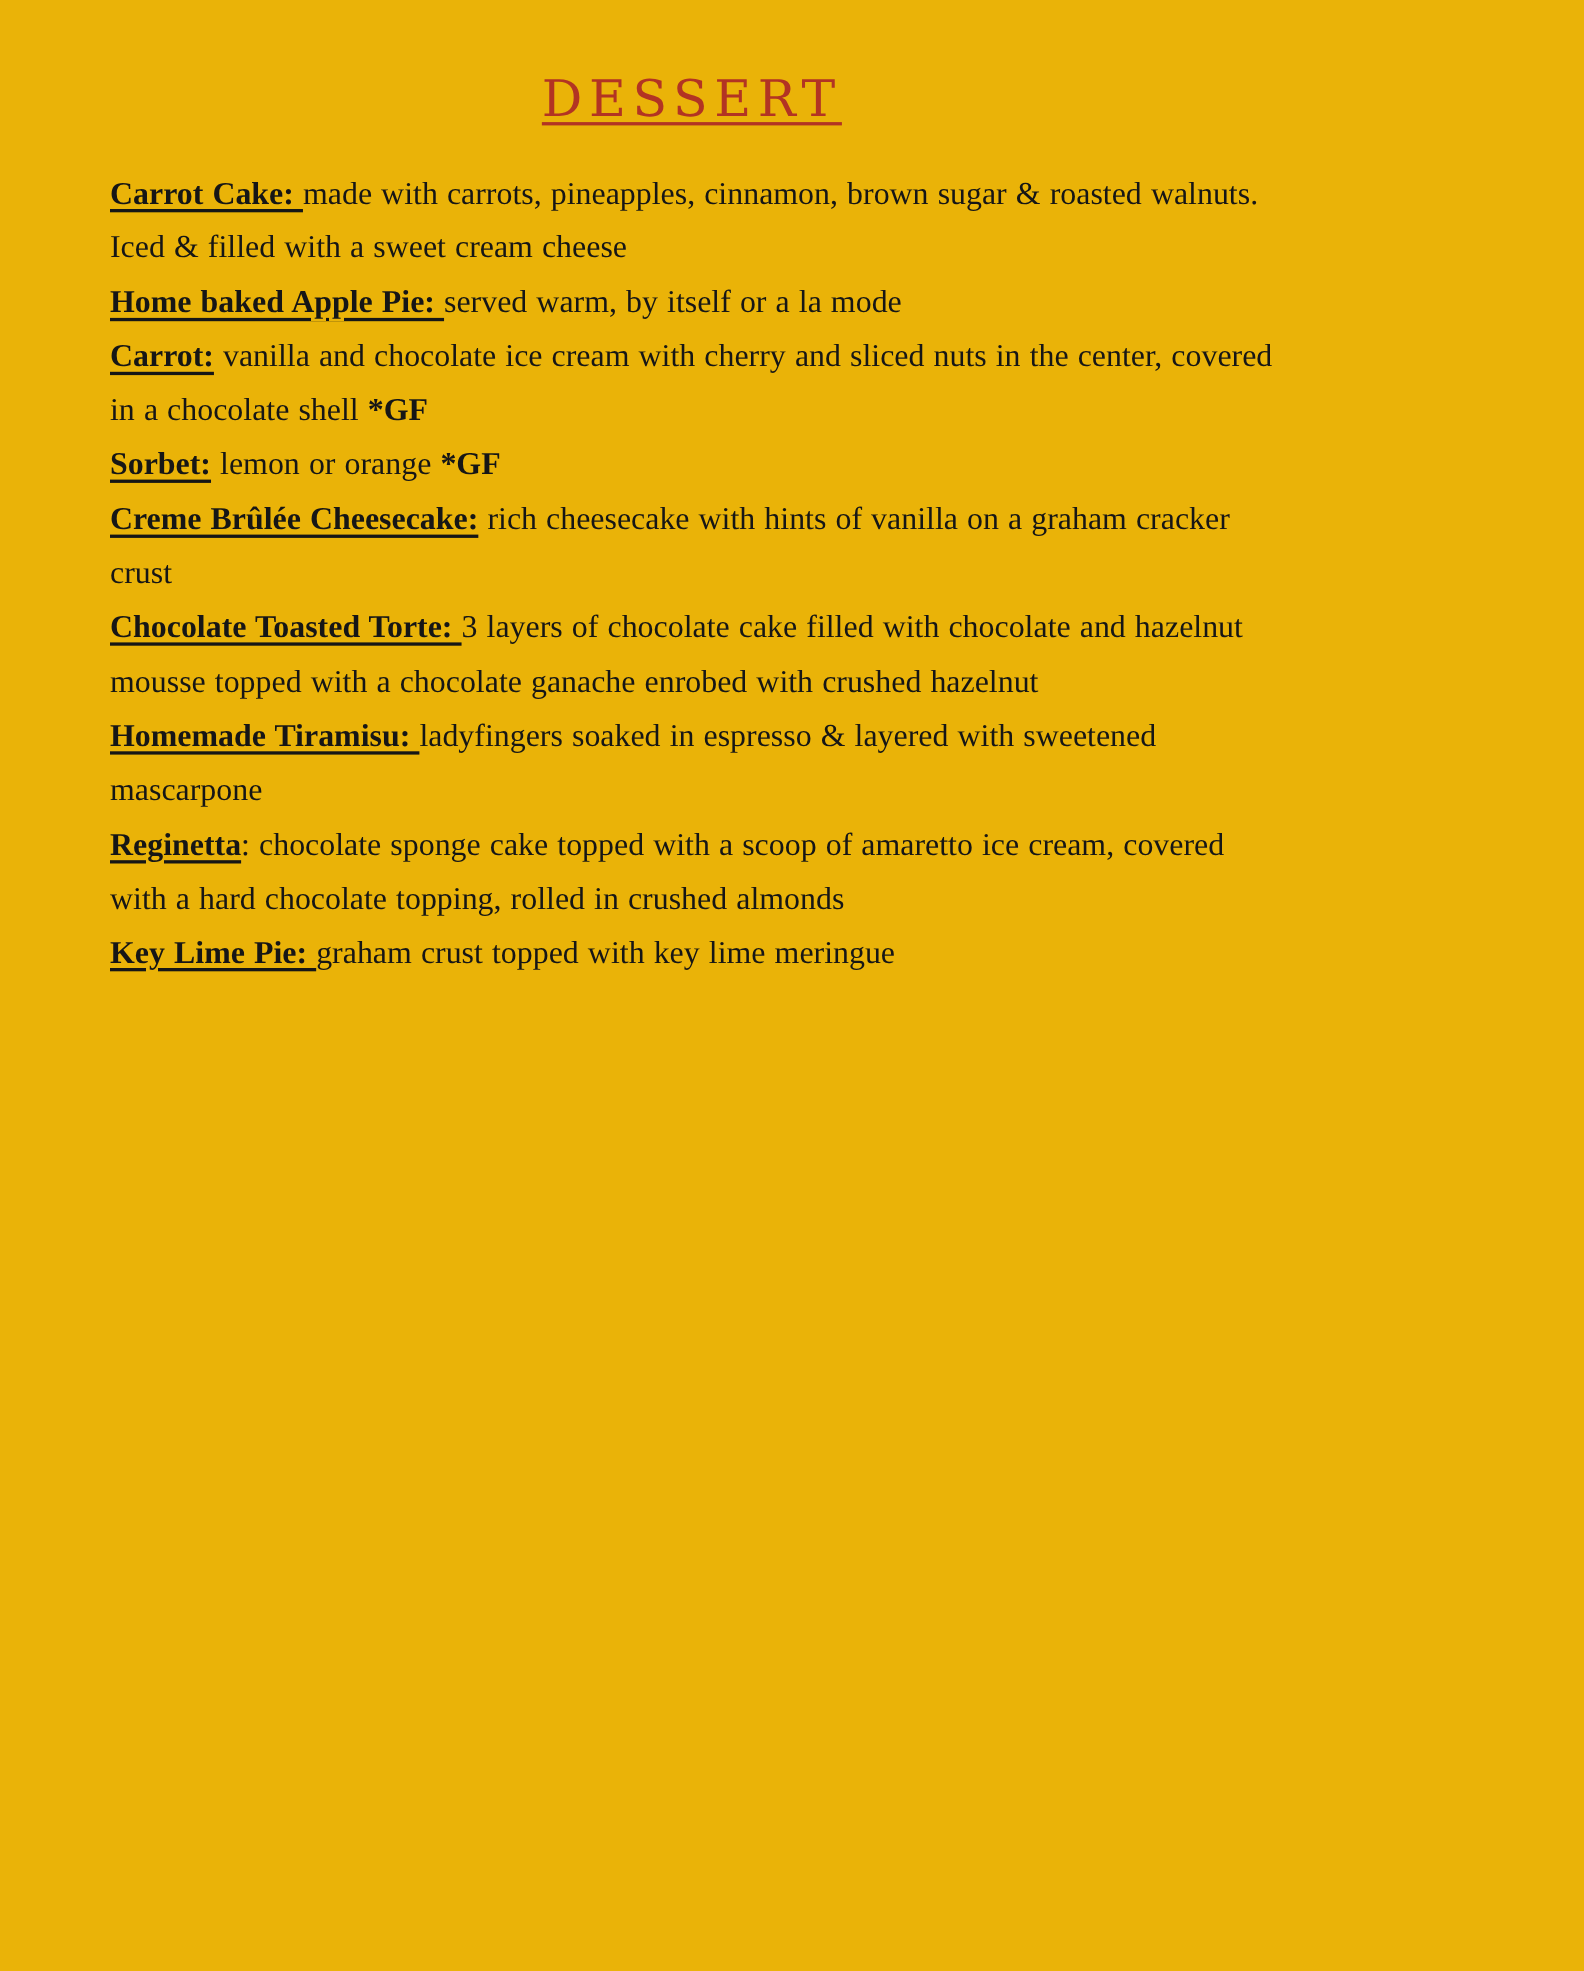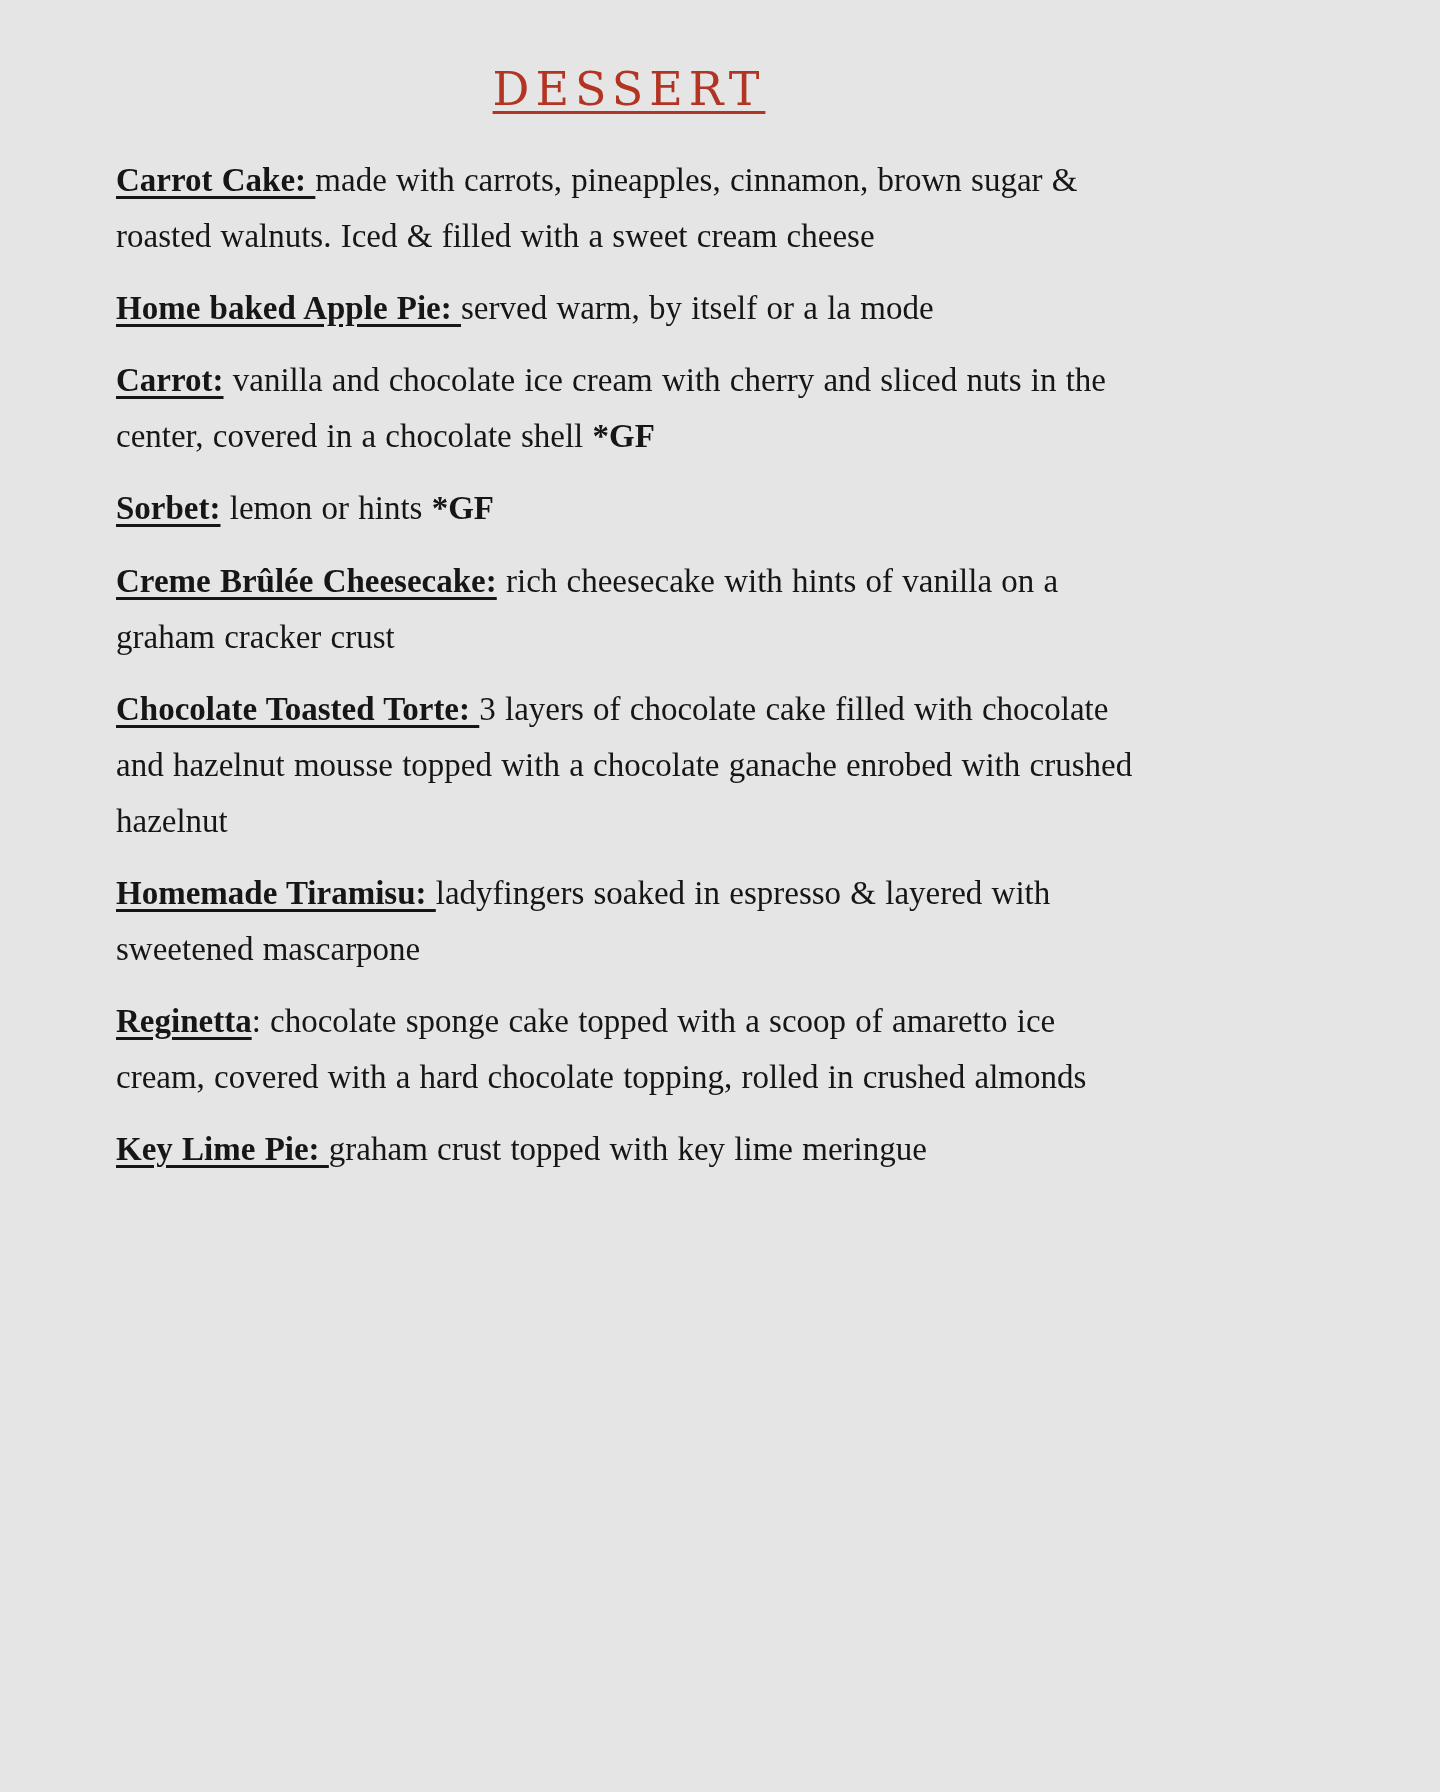--- a/index.html
+++ b/index.html
@@ -3,21 +3,21 @@
 <meta charset="utf-8">
 <style>
   html, body {
     margin: 0;
     padding: 0;
     background: #ffffff;
   }
   .page {
     width: 1440px;
     min-height: 1792px;
-    background: #e5e5e5;
+    background: #eab308;
     box-sizing: border-box;
     padding: 62px 100px 60px 100px;
     font-family: "Liberation Serif", "DejaVu Serif", serif;
     color: #161616;
   }
   .content {
     width: 1058px;
   }
   .title {
     display: block;
@@ -25,22 +25,22 @@
     font-family: "DejaVu Serif", "Liberation Serif", serif;
     font-weight: 400;
     font-size: 46px;
     letter-spacing: 6px;
     margin: 0 0 36px 0;
     text-decoration: underline;
     text-decoration-thickness: 3px;
     text-underline-offset: 6px;
   }
   .items p.item {
-    margin: 16px;
-    font-size: 33px;
+    margin: 0;
+    font-size: 29px;
     line-height: 1.7;
     color: #161616;
     word-spacing: 1px;
   }
   .items .b {
     font-weight: bold;
   }
   .items .u {
     font-weight: bold;
     text-decoration: underline;
@@ -51,21 +51,21 @@
 </head>
 <body>
 
 <div class="page">
   <div class="content">
     <h1 class="title" style="color: rgb(178, 52, 35); text-decoration-color: rgb(178, 52, 35);">DESSERT</h1>
     <div class="items">
         <p class="item"><span class="b u">Carrot Cake: </span><span>made with carrots, pineapples, cinnamon, brown sugar &amp; roasted walnuts. Iced &amp; filled with a sweet cream cheese</span></p>
         <p class="item"><span class="b u">Home baked Apple Pie: </span><span> served warm, by itself or a la mode</span></p>
         <p class="item"><span class="b u">Carrot:</span><span> vanilla and chocolate ice cream with cherry and sliced nuts in the center, covered in a chocolate shell </span><span class="b">*GF</span></p>
-        <p class="item"><span class="b u">Sorbet:</span><span>  lemon or hints  </span><span class="b">*GF</span></p>
+        <p class="item"><span class="b u">Sorbet:</span><span>  lemon or orange  </span><span class="b">*GF</span></p>
         <p class="item"><span class="b u">Creme Brûlée Cheesecake:</span><span> rich cheesecake with hints of vanilla on a graham cracker crust</span></p>
         <p class="item"><span class="b u">Chocolate Toasted Torte: </span><span>3 layers of chocolate cake filled with chocolate and hazelnut mousse topped with a chocolate ganache enrobed with crushed hazelnut</span></p>
         <p class="item"><span class="b u">Homemade Tiramisu: </span><span>ladyfingers soaked in espresso &amp; layered with sweetened mascarpone</span></p>
         <p class="item"><span class="b u">Reginetta</span><span>: chocolate sponge cake topped with a scoop of amaretto ice cream, covered with a hard chocolate topping, rolled in crushed almonds</span></p>
         <p class="item"><span class="b u">Key Lime Pie: </span><span>graham crust topped with key lime meringue</span></p>
       </div>
   </div>
 </div>
 
 </body></html>

